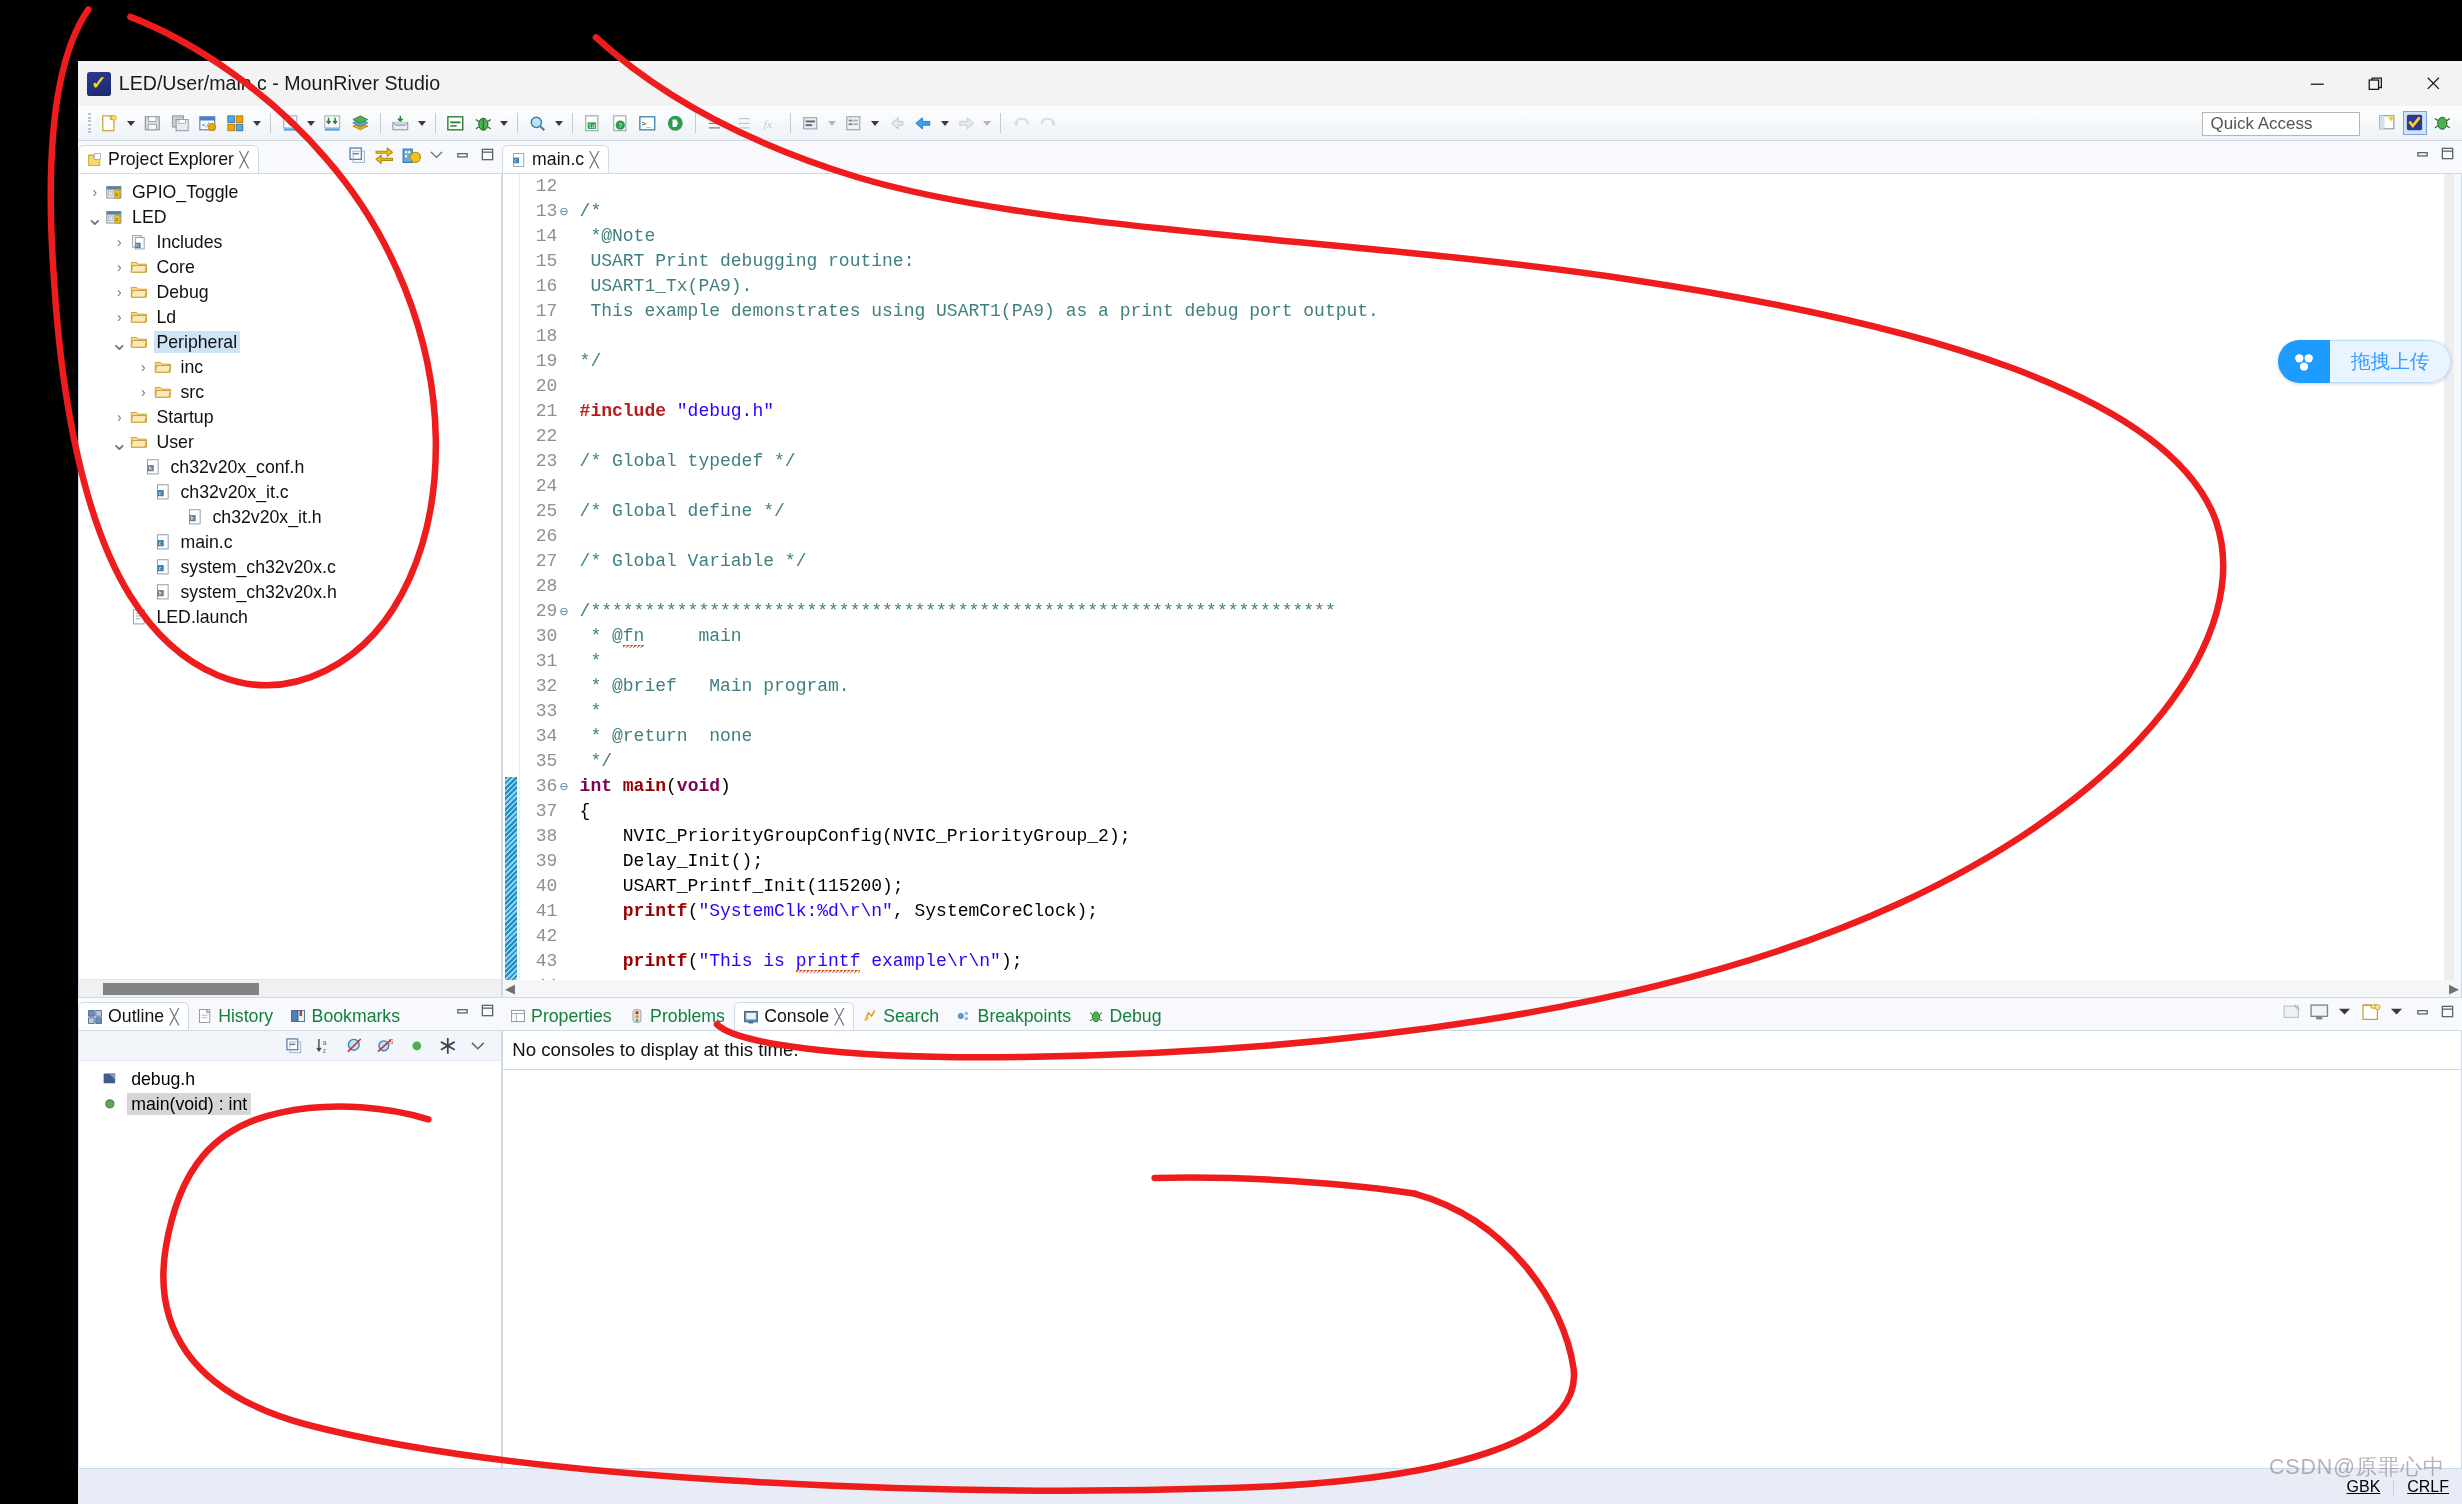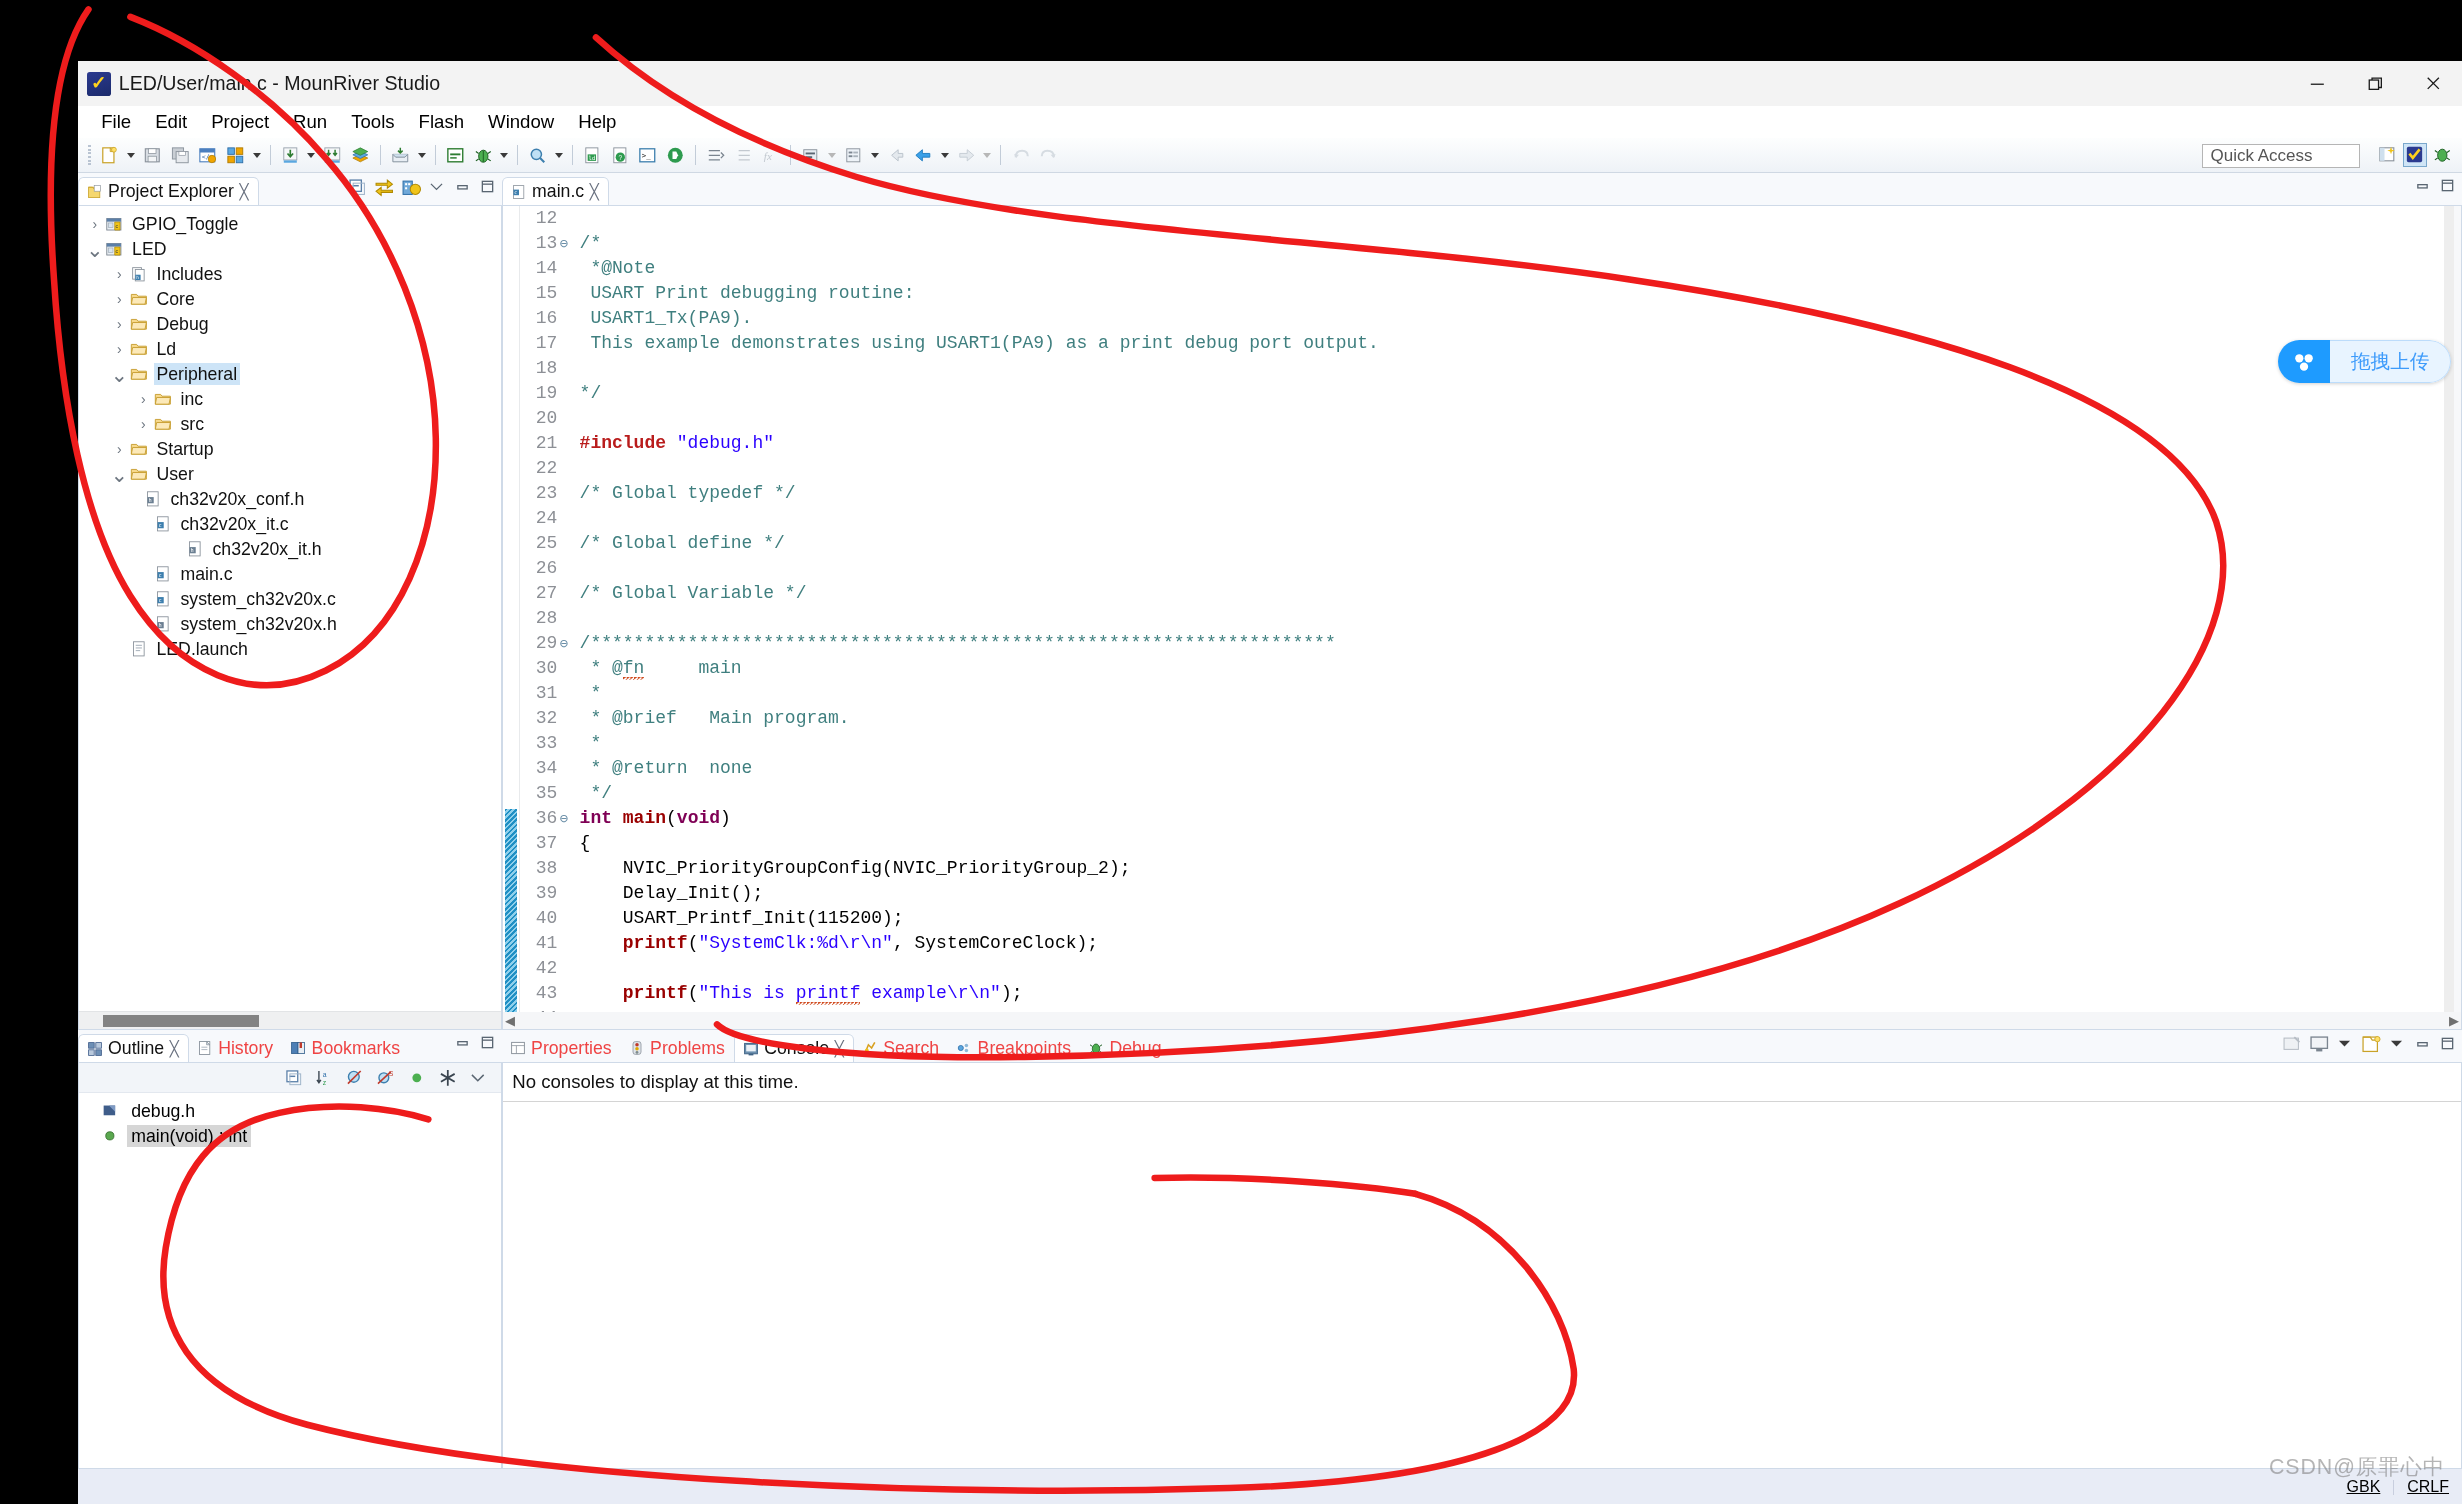--- a/index.html
+++ b/index.html
@@ -128,21 +128,21 @@
   }
   .view-tabs {
     height: 32px; flex: 0 0 auto;
     display: flex; align-items: flex-end;
     background: #f7f9fc;
     position: relative;
   }
   .vtab {
     display: flex; align-items: center; gap: 5.6px;
     height: 28px; padding: 0 9.3px 0 7.5px;
-    font-size: 17.7px; color: #ef4444;
+    font-size: 17.7px; color: #15803d;
     white-space: nowrap;
   }
   .vtab.active {
     background: #fff;
     border: 0.9px solid #cfdae8; border-bottom: none;
     border-radius: 5.6px 5.6px 0 0;
     color: #111; font-weight: normal;
   }
   .vtab .close-x { font-size: 15px; color: #6a7280; }
   .vtab-icon { width: 16px; height: 16px; display: block; }
@@ -344,30 +344,20 @@
       </div>
       <div class="win-btn">
         <svg width="18.6" height="18.6" viewBox="0 0 20 20">
           <line x1="4" y1="4" x2="16" y2="16" stroke="#1a1a1a" stroke-width="1.4"></line>
           <line x1="16" y1="4" x2="4" y2="16" stroke="#1a1a1a" stroke-width="1.4"></line>
         </svg>
       </div>
     </div>
   </div>
 
-  <div class="menubar">
-    <div class="menu-item">File</div>
-    <div class="menu-item">Edit</div>
-    <div class="menu-item">Project</div>
-    <div class="menu-item">Run</div>
-    <div class="menu-item">Tools</div>
-    <div class="menu-item">Flash</div>
-    <div class="menu-item">Window</div>
-    <div class="menu-item">Help</div>
-  </div>
 
   <div class="toolbar">
     <div class="tb-grip"></div>
     <div class="tb-btn">
       <svg class="tb-ico" viewBox="0 0 20 20">
           <rect x="3" y="2" width="12" height="16" fill="#fff" stroke="#c9a227" stroke-width="1.3"></rect>
           <path d="M11 2 L15 6 H11 Z" fill="#f5d76e" stroke="#c9a227" stroke-width="1"></path>
           <circle cx="15" cy="4" r="2.6" fill="#ffe066" stroke="#c9a227" stroke-width=".8"></circle>
         </svg>
     </div>

